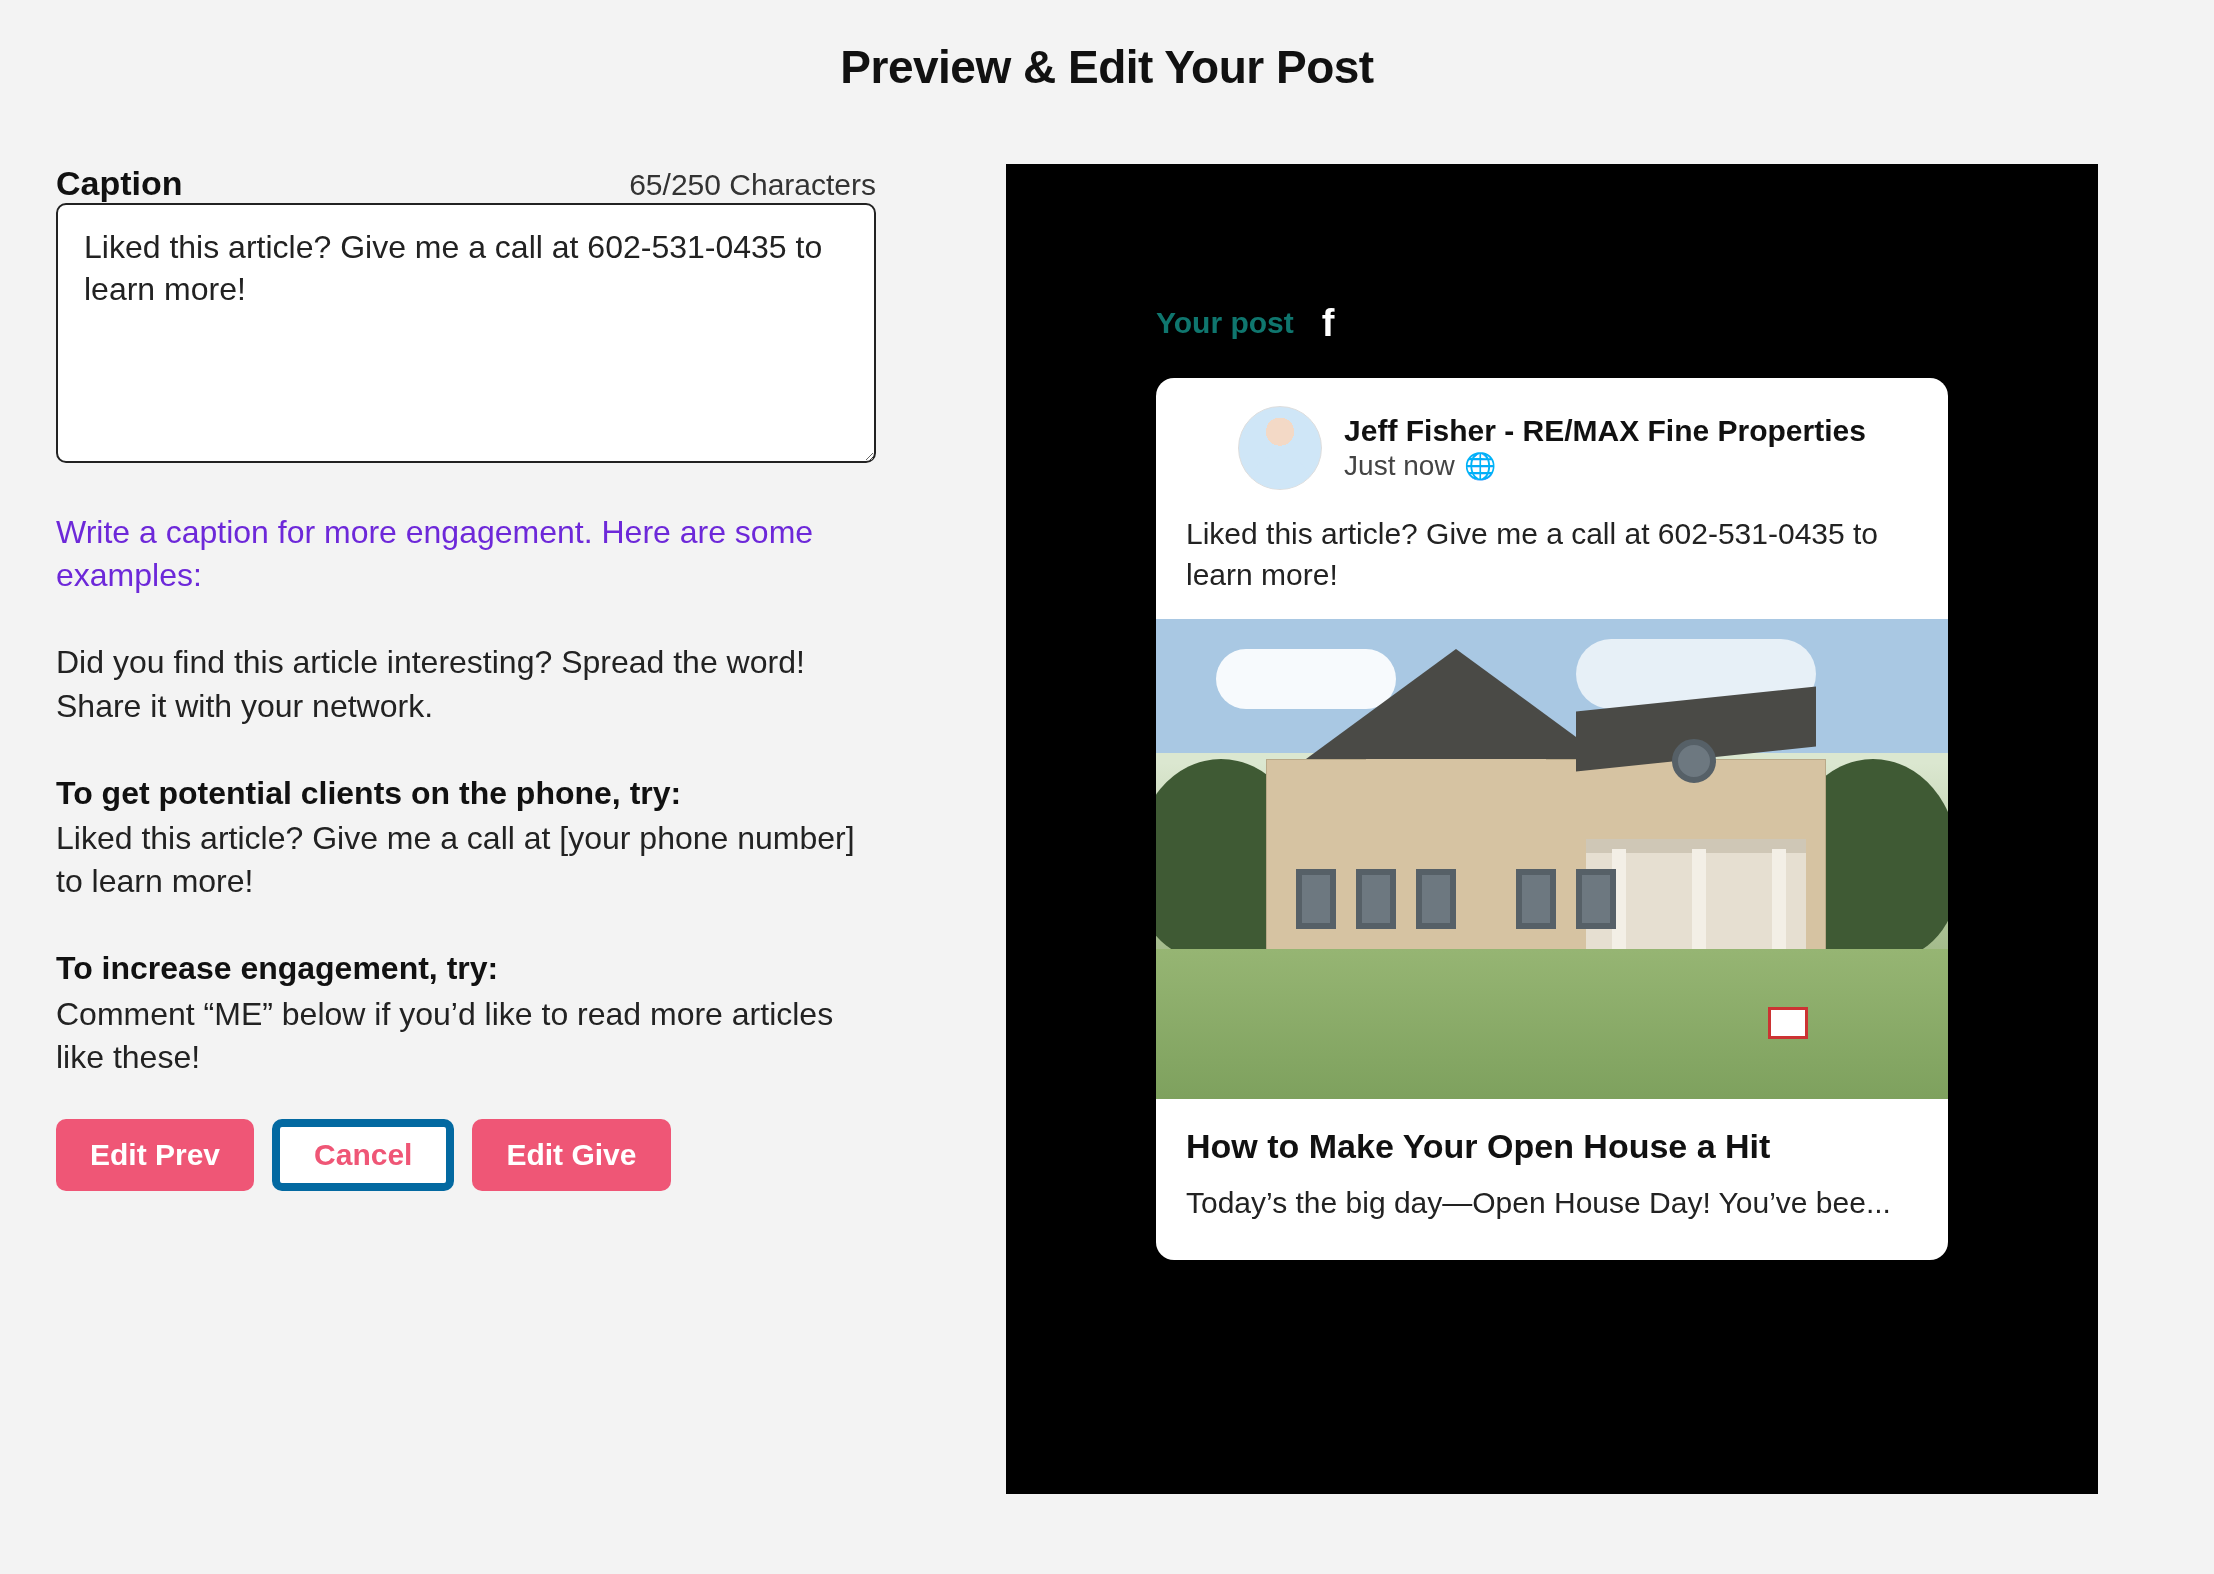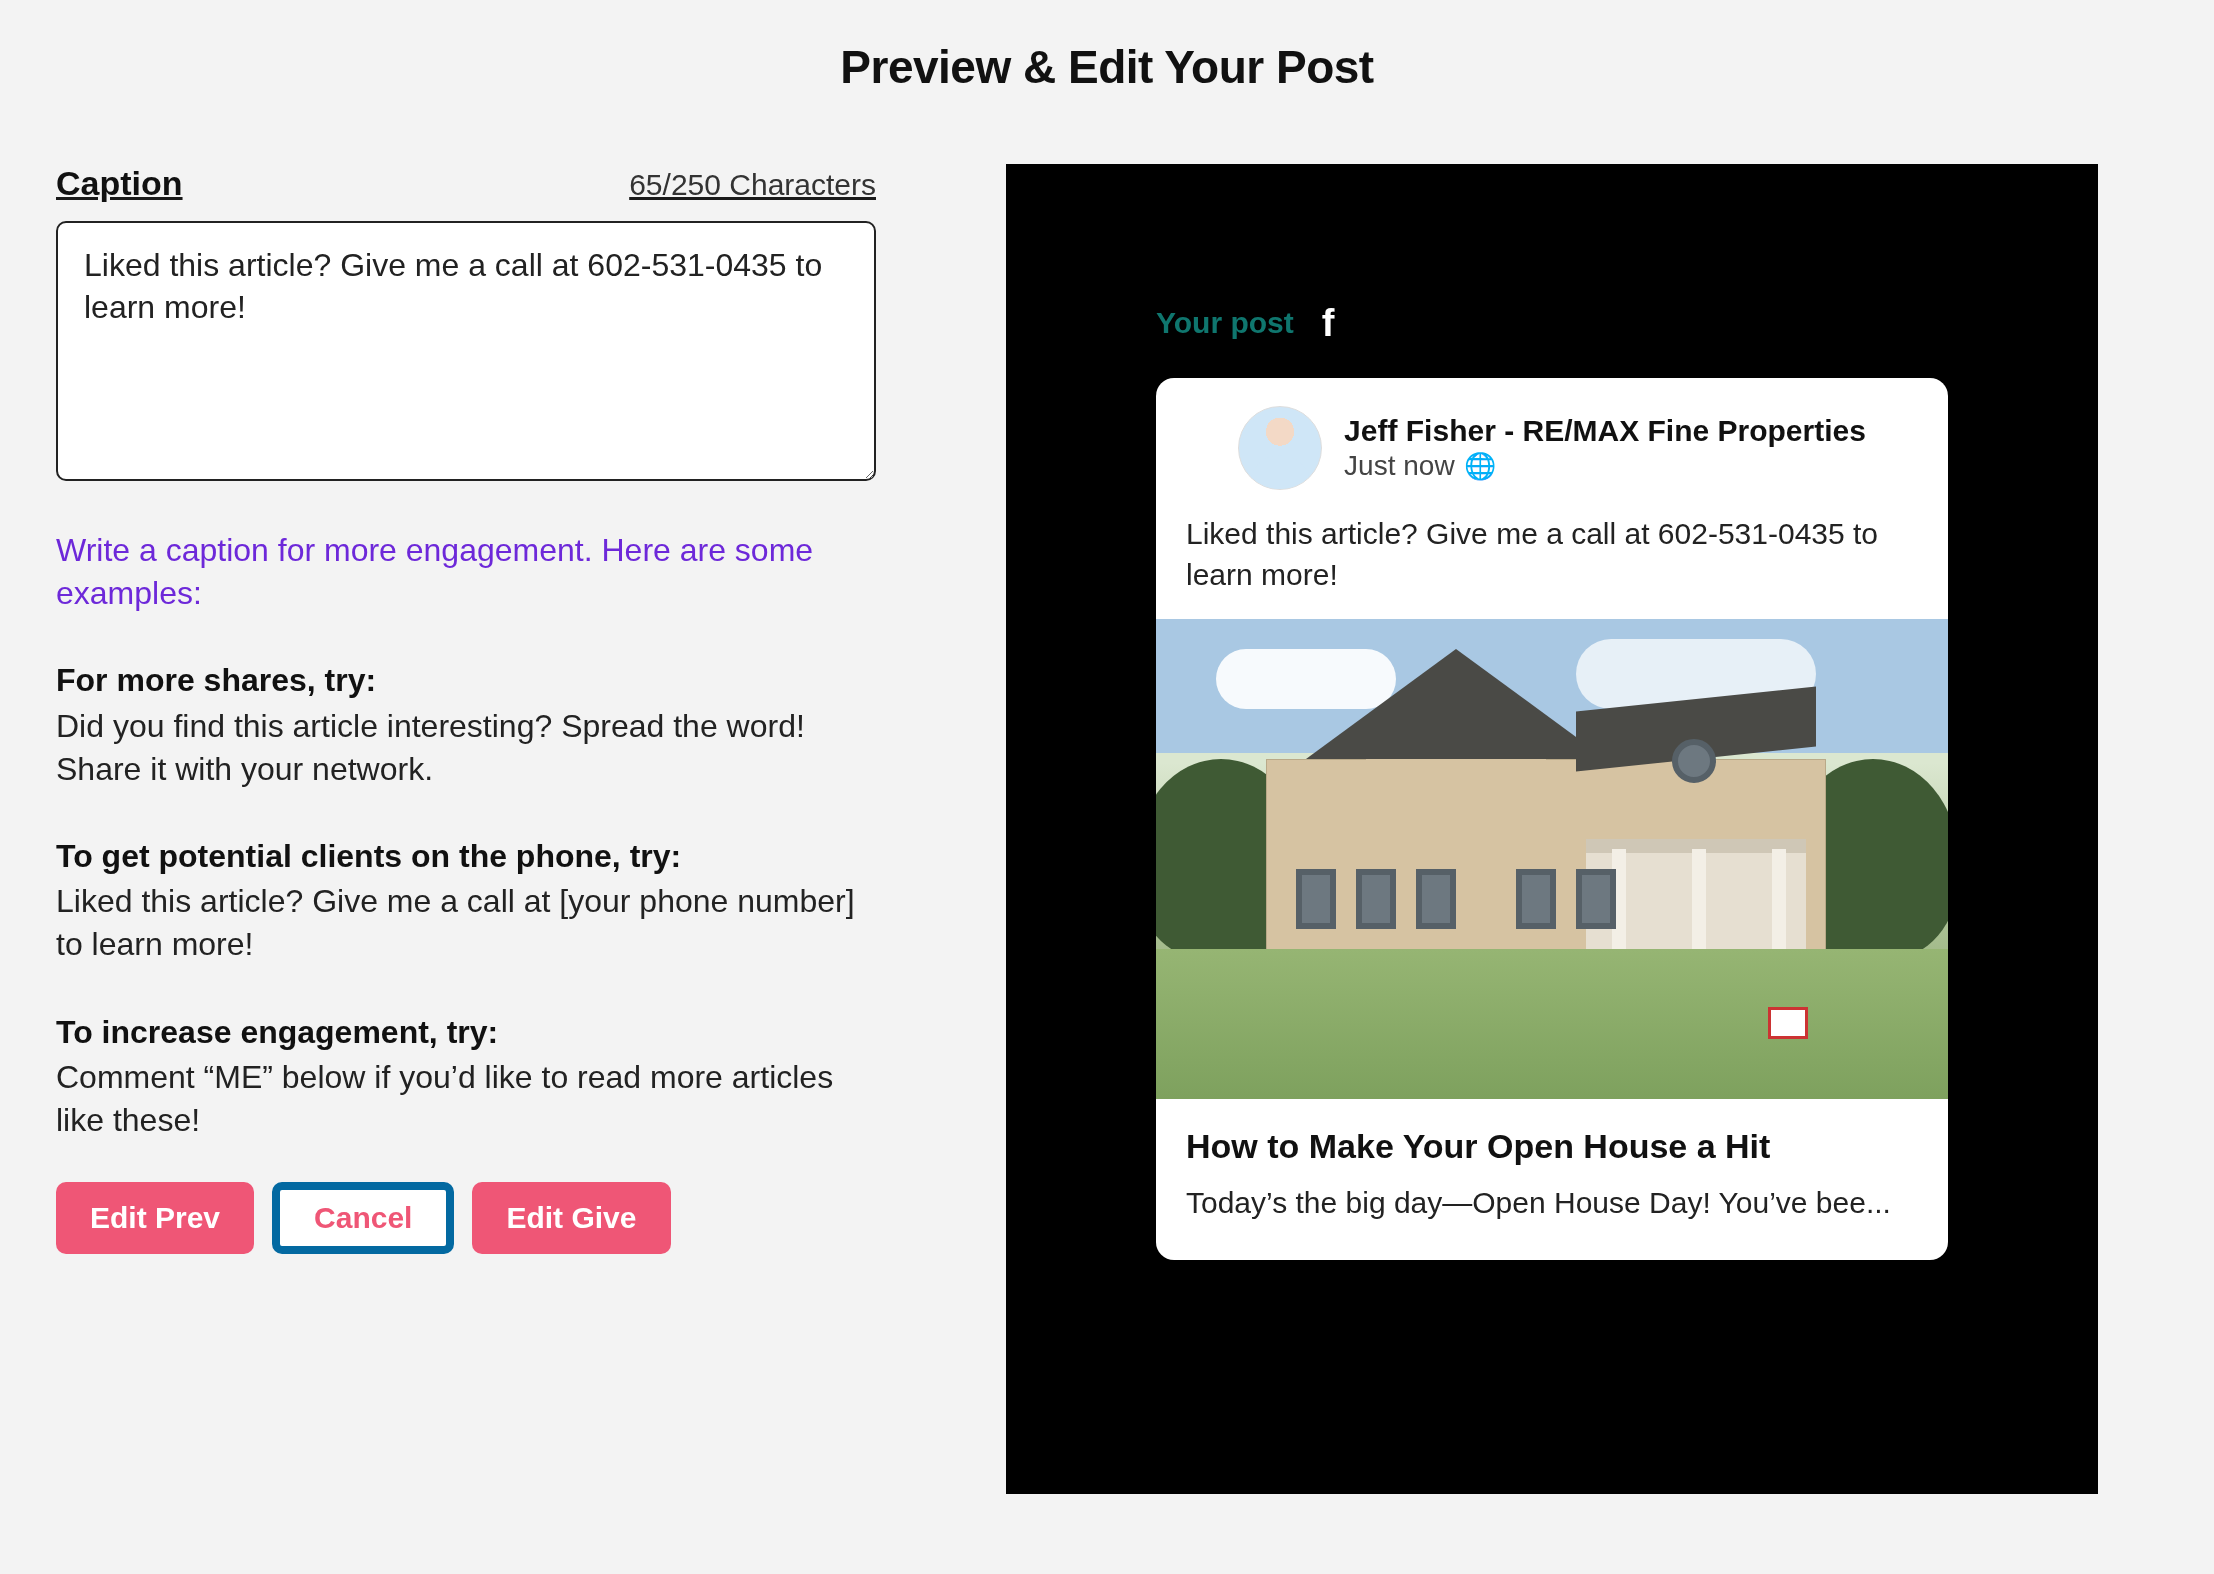--- a/index.html
+++ b/index.html
@@ -28,22 +28,20 @@
     gap: 130px;
     align-items: flex-start;
   }
   .left {
     flex: 0 0 820px;
   }
   .caption-row {
     display: flex;
     justify-content: space-between;
     align-items: baseline;
-    margin-bottom: 18px;
-    text-decoration: underline;
   }
   .caption-label {
     font-size: 34px;
     font-weight: 800;
     color: #111;
   }
   .char-count {
     font-size: 30px;
     color: #333;
   }
@@ -247,21 +245,20 @@
     <div class="left">
       <div class="caption-row">
         <div class="caption-label">Caption</div>
         <div class="char-count">65/250 Characters</div>
       </div>
       <textarea class="caption-input" style="">Liked this article? Give me a call at 602-531-0435 to learn more!</textarea>
 
       <p class="help">Write a caption for more engagement. Here are some examples:</p>
 
       <div class="tip">
-        <div class="tip-head">For more shares, try:</div>
         <div class="tip-body">Did you find this article interesting? Spread the word! Share it with your network.</div>
       </div>
       <div class="tip">
         <div class="tip-head">To get potential clients on the phone, try:</div>
         <div class="tip-body">Liked this article? Give me a call at [your phone number] to learn more!</div>
       </div>
       <div class="tip">
         <div class="tip-head">To increase engagement, try:</div>
         <div class="tip-body">Comment “ME” below if you’d like to read more articles like these!</div>
       </div>

